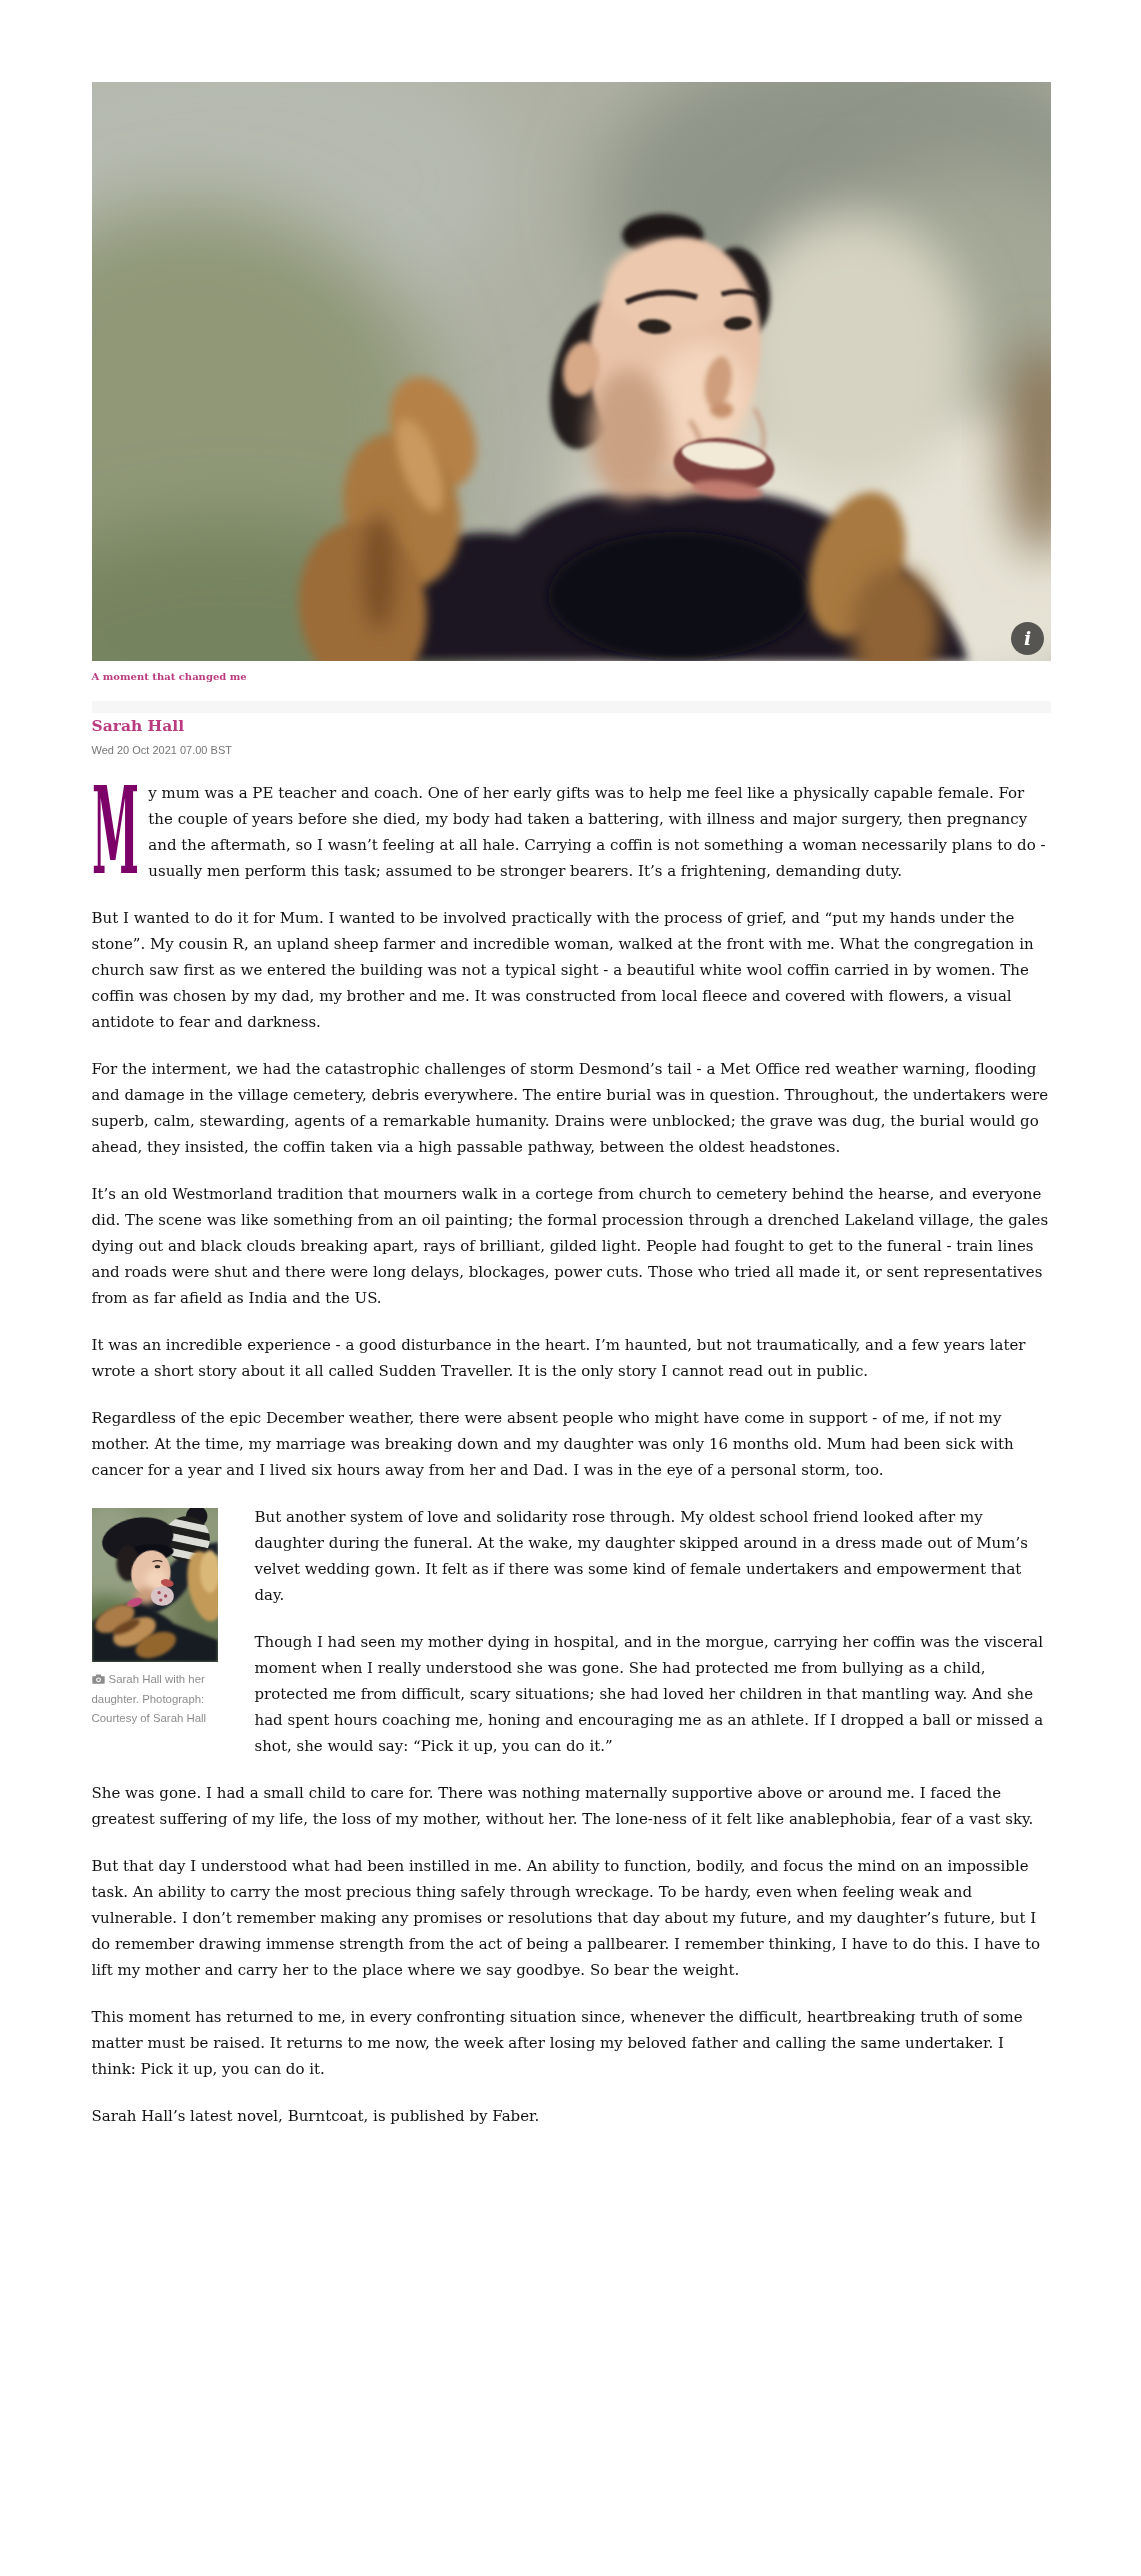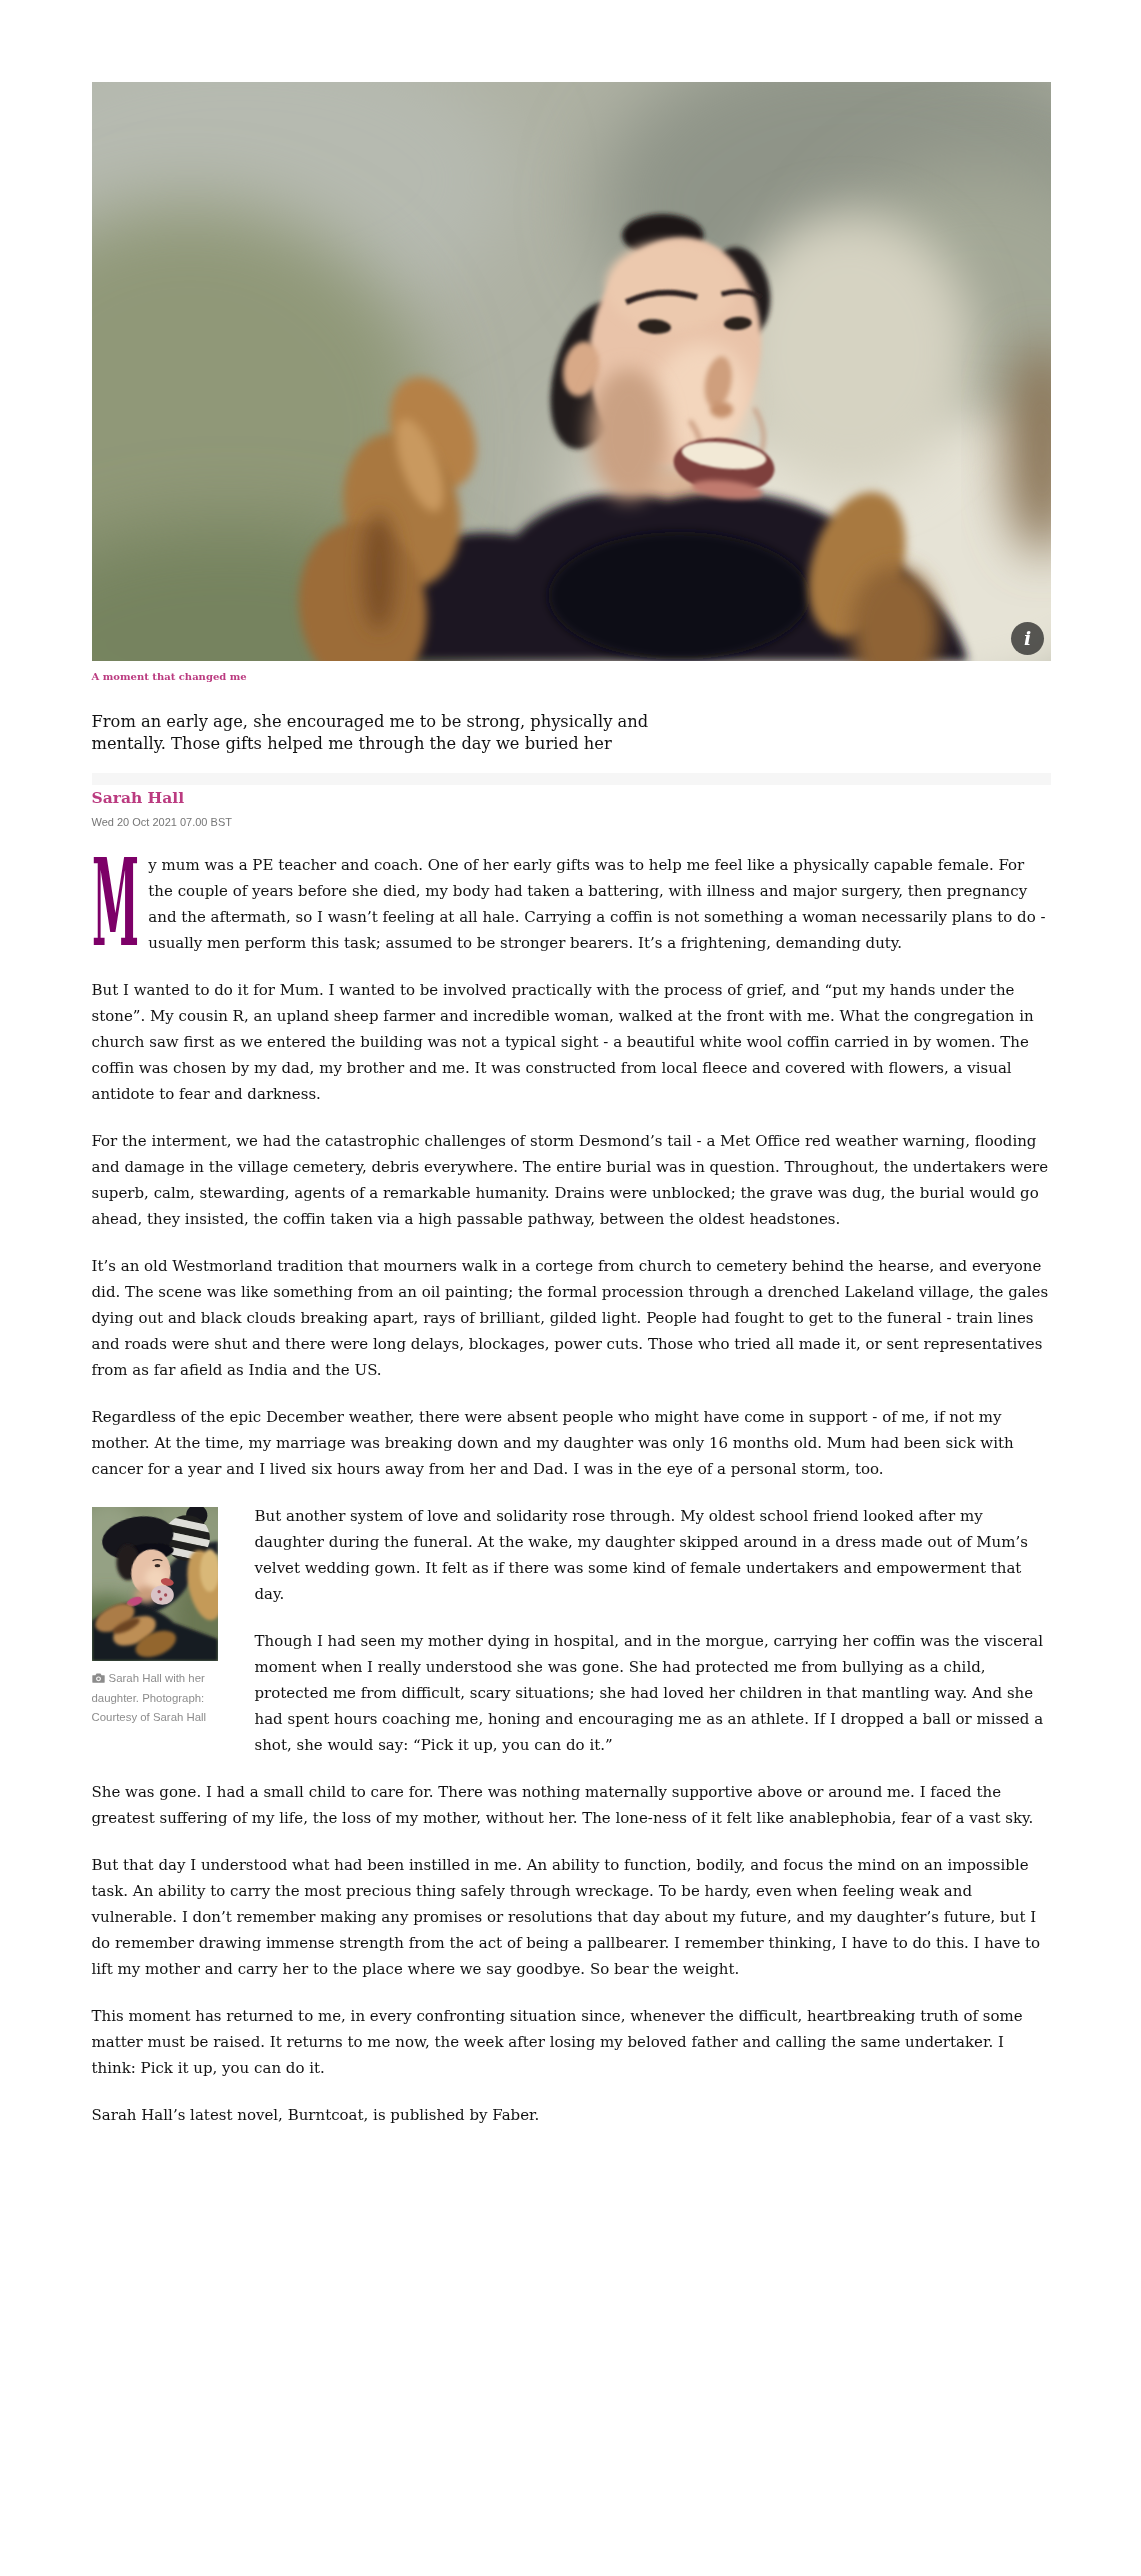--- a/index.html
+++ b/index.html
@@ -128,37 +128,37 @@
 
         <ellipse cx="775" cy="470" rx="62" ry="33" fill="#7e3f3c" transform="rotate(6 775 470)" filter="url(#b1)"></ellipse>
         <ellipse cx="775" cy="458" rx="52" ry="16" fill="#f2e9d6" transform="rotate(6 775 458)" filter="url(#b1)"></ellipse>
         <ellipse cx="779" cy="500" rx="44" ry="11" fill="#c07a6e" transform="rotate(6 779 500)" filter="url(#b3)"></ellipse>
       </svg>
       <div class="info-button">i</div>
     </figure>
 
     
     <div class="kicker">A moment that changed me</div>
-    <div class="standfirst">From an early age, she encouraged me to be strong, physically and mentally. Those gifts helped me through the day we buried her</div>
     <div class="divider-band"></div>
     <a class="byline">Sarah Hall</a>
     <div class="dateline">Wed 20 Oct 2021 07.00 BST</div>
 
     
     <div class="article-body">
 
       <p>
         <svg class="dropcap-svg" width="47" height="91" viewBox="0 0 58 112" aria-hidden="true" style="font-size:18.5px">
           <text x="0" y="109" font-family="DejaVu Serif, serif" font-weight="bold" font-size="150" fill="#7d0068" textLength="58" lengthAdjust="spacingAndGlyphs">M</text>
         </svg><span>y mum was a PE teacher and coach. One of her early gifts was to help me feel like a physically capable female. For the couple of years before she died, my body had taken a battering, with illness and major surgery, then pregnancy and the aftermath, so I wasn’t feeling at all hale. Carrying a coffin is not something a woman necessarily plans to do - usually men perform this task; assumed to be stronger bearers. It’s a frightening, demanding duty.</span>
       </p>
 
       <p>But I wanted to do it for Mum. I wanted to be involved practically with the process of grief, and “put my hands under the stone”. My cousin R, an upland sheep farmer and incredible woman, walked at the front with me. What the congregation in church saw first as we entered the building was not a typical sight - a beautiful white wool coffin carried in by women. The coffin was chosen by my dad, my brother and me. It was constructed from local fleece and covered with flowers, a visual antidote to fear and darkness.</p>
       <p>For the interment, we had the catastrophic challenges of storm Desmond’s tail - a Met Office red weather warning, flooding and damage in the village cemetery, debris everywhere. The entire burial was in question. Throughout, the undertakers were superb, calm, stewarding, agents of a remarkable humanity. Drains were unblocked; the grave was dug, the burial would go ahead, they insisted, the coffin taken via a high passable pathway, between the oldest headstones.</p>
       <p>It’s an old Westmorland tradition that mourners walk in a cortege from church to cemetery behind the hearse, and everyone did. The scene was like something from an oil painting; the formal procession through a drenched Lakeland village, the gales dying out and black clouds breaking apart, rays of brilliant, gilded light. People had fought to get to the funeral - train lines and roads were shut and there were long delays, blockages, power cuts. Those who tried all made it, or sent representatives from as far afield as India and the US.</p>
+      <p>It was an incredible experience - a good disturbance in the heart. I’m haunted, but not traumatically, and a few years later wrote a short story about it all called Sudden Traveller. It is the only story I cannot read out in public.</p>
       <p>Regardless of the epic December weather, there were absent people who might have come in support - of me, if not my mother. At the time, my marriage was breaking down and my daughter was only 16 months old. Mum had been sick with cancer for a year and I lived six hours away from her and Dad. I was in the eye of a personal storm, too.</p>
 
       <figure class="inline-figure">
         <div class="thumb">
           <svg viewBox="0 0 154 189" preserveAspectRatio="none" aria-hidden="true">
             <defs>
               <filter id="sb12" x="-60%" y="-60%" width="220%" height="220%">
                   <feGaussianBlur stdDeviation="12"></feGaussianBlur>
                 </filter>
               <filter id="sb4" x="-60%" y="-60%" width="220%" height="220%">

